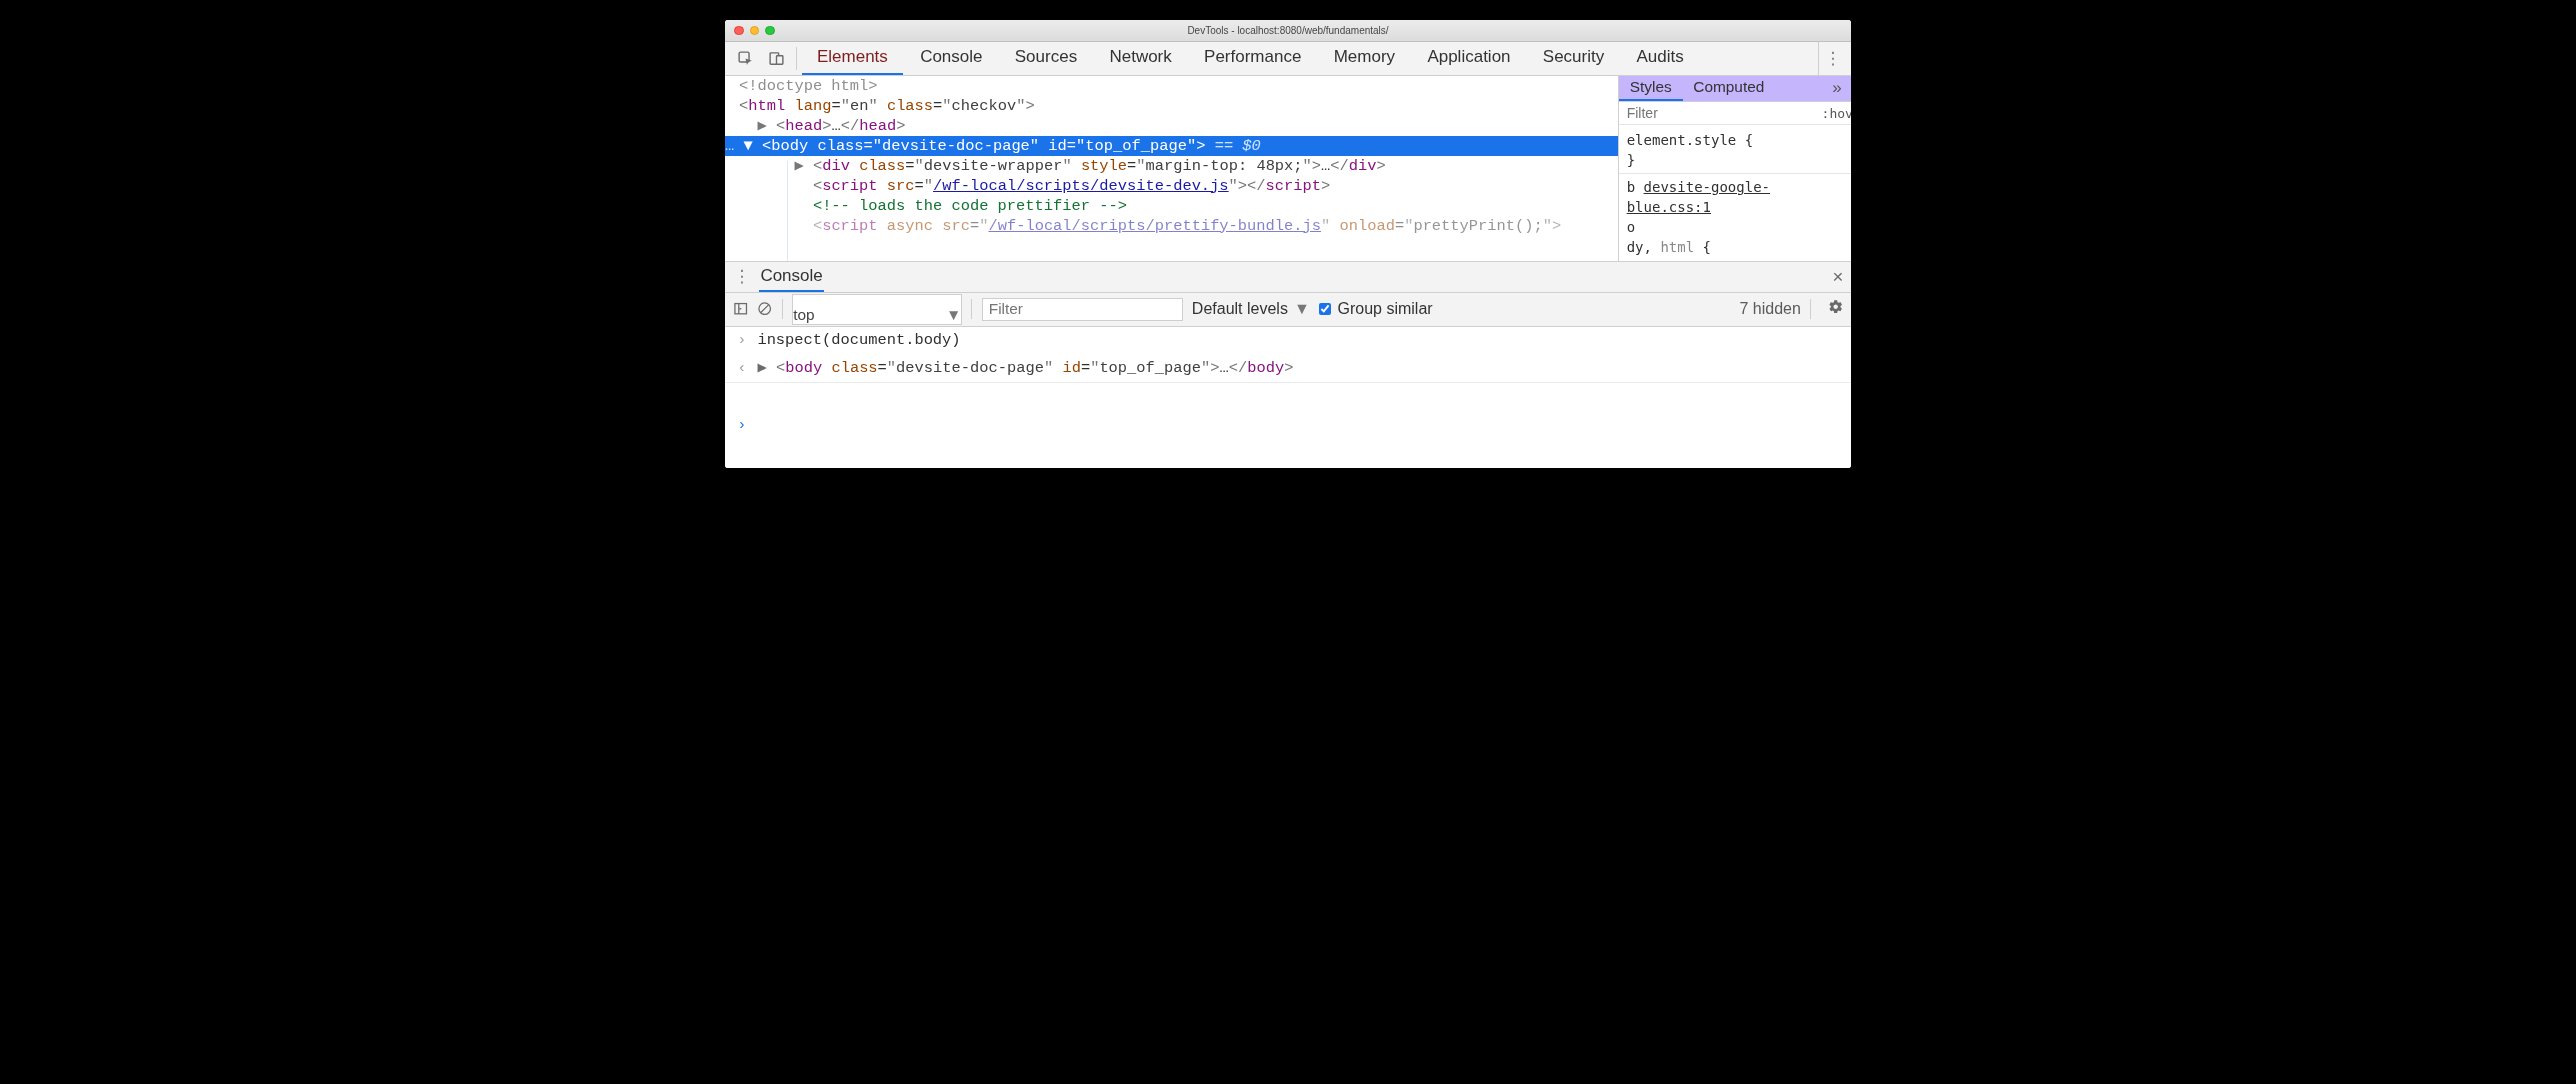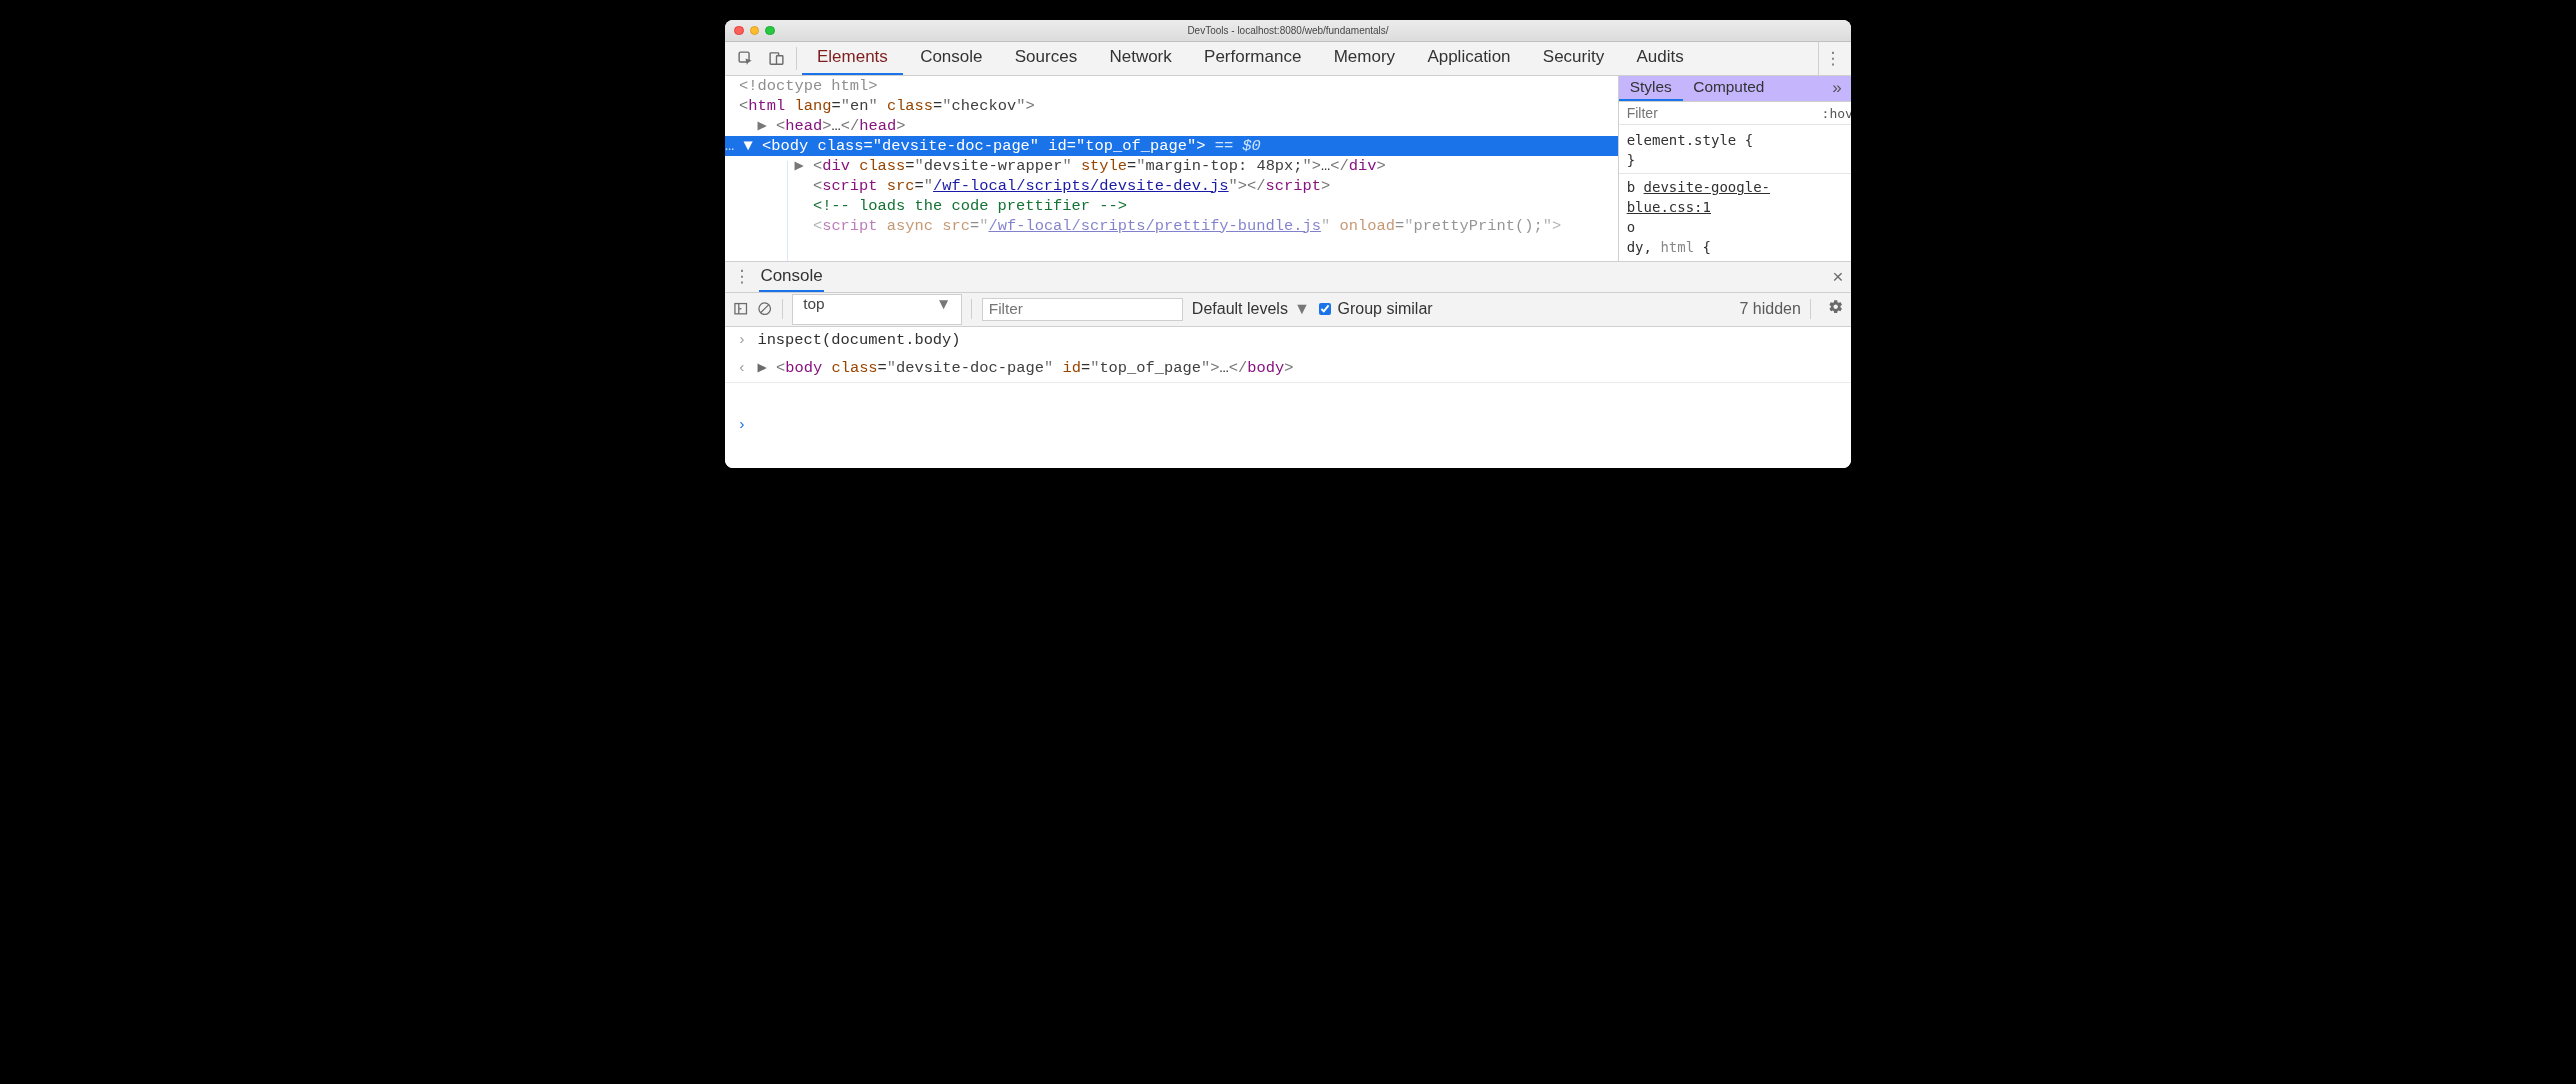--- a/index.html
+++ b/index.html
@@ -11,21 +11,21 @@
     color: #303030;
     display: flex;
     align-items: flex-start;
     justify-content: center;
   }
   .mono { font-family: Menlo, Consolas, "Courier New", monospace; }
   .window {
     width: 1126px;
     margin: 20px auto 0 auto;
     background: #fff;
-    border-radius: 8px;
+    border-radius: 3px;
     overflow: hidden;
     box-shadow: 0 15.4px 39px rgba(0,0,0,.5);
   }
 
   
   .titlebar {
     height: 21.6px;
     background: linear-gradient(#ececec,#dcdcdc);
     border-bottom: 0.8px solid #bfbfbf;
     display: flex;
@@ -113,23 +113,23 @@
   .drawer-tab { margin-left:7.7px; font-size:17px; color:#333; height:100%; display:flex; align-items:center; border-bottom:2.3px solid #1a73e8; padding:0 1.5px;}
   .drawer-close { margin-left:auto; font-size:18.5px; color:#6a6a6a; }
 
   .drawer-tools {
     display:flex; align-items:center; height:34px; background:#f3f3f3;
     border-bottom:0.8px solid #cfcfcf; padding:0 7.7px; gap:9.3px;
   }
   .dt-ico { color:#6b6b6b; display:flex; align-items:center; justify-content:center;}
   .dt-sep { width:0.8px; height:20px; background:#cfcfcf;}
   .ctx-select {
-    display:flex; align-items:flex-start; justify-content:space-between;
+    display:flex; align-items:flex-end; justify-content:space-between;
     width:170px; height:31px; background:#fff; border:0.8px solid #cfcfcf;
-    padding:0 10px; font-size:15.4px; color:#444;
+    padding:0 0; font-size:15.4px; color:#444;
   }
   .ctx-select .arrow { color:#777; }
   .filter-input {
     width:201px; height:23px; border:0.8px solid #cfcfcf; background:#fff;
     padding:0 6.2px; font-size:15.4px; color:#888;
   }
   .level { display:flex; align-items:center; font-size:16px; color:#333; gap:6px;}
   .level .arrow{ color:#777;}
   .cbx { width:12.3px; height:12.3px; accent-color:#1a73e8; }
   .group { display:flex; align-items:center; font-size:16px; color:#333; gap:6.2px;}

